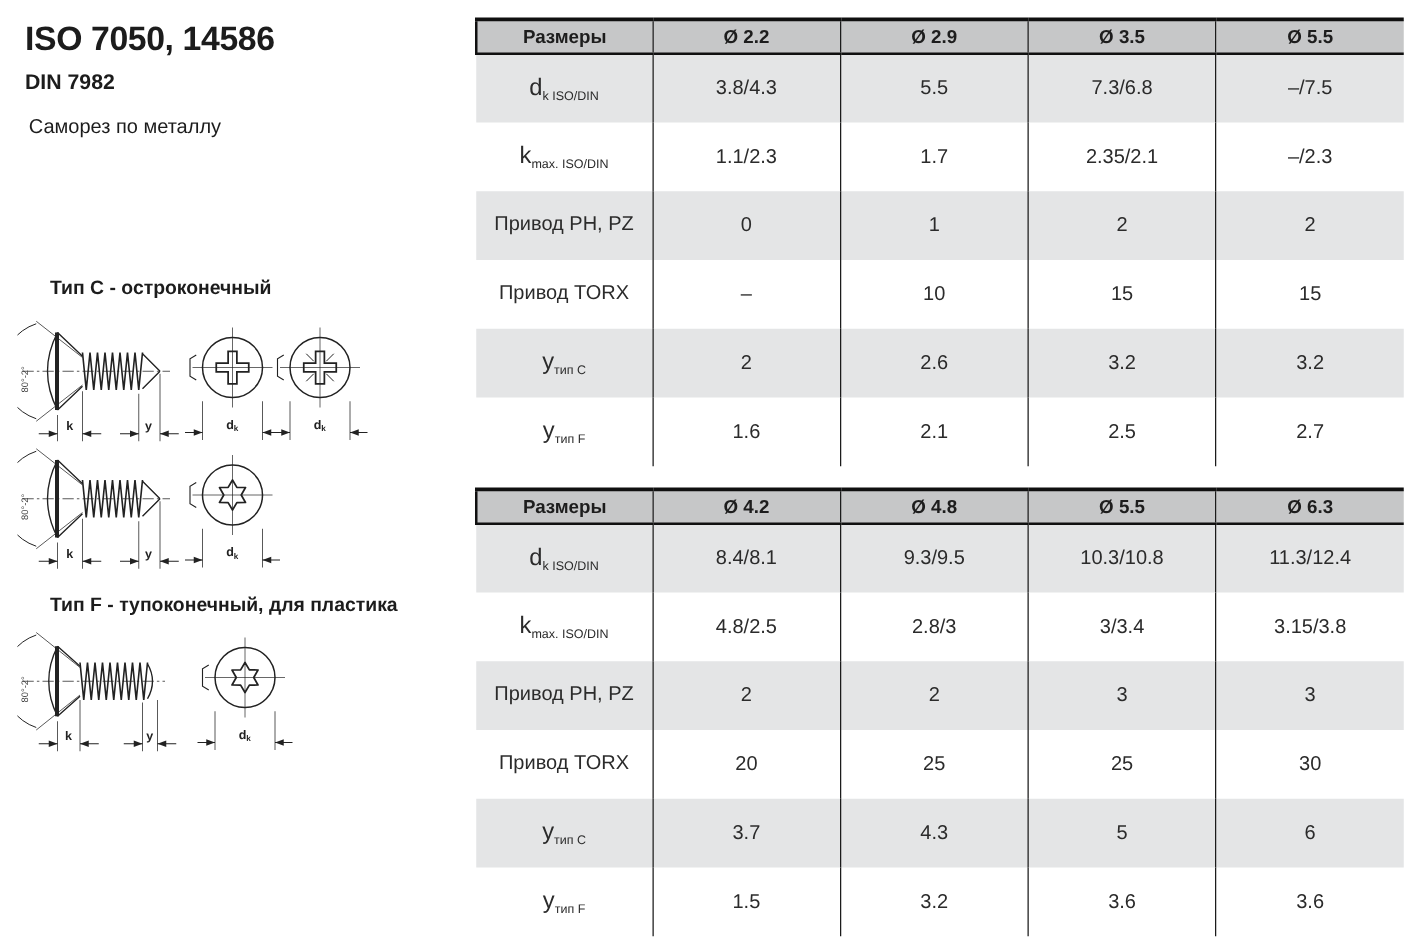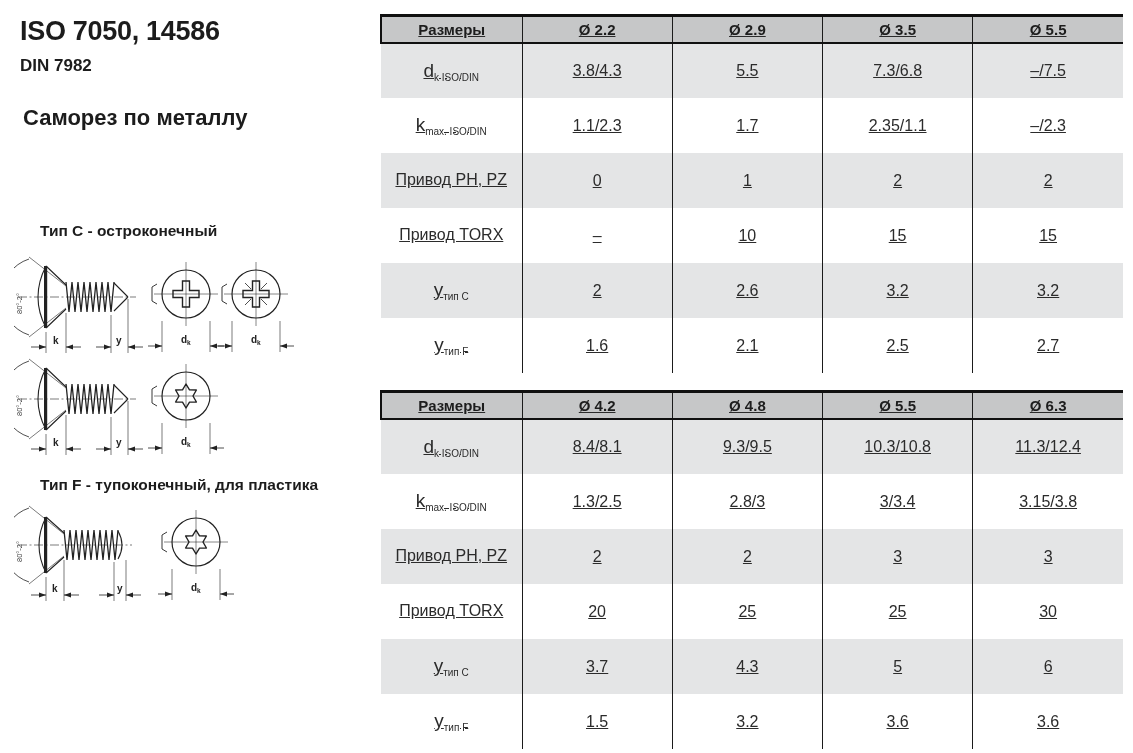--- a/index.html
+++ b/index.html
@@ -5,36 +5,36 @@
   html,body{margin:0;padding:0;}
   body{
     width:1133px;height:753px;position:relative;overflow:hidden;
     background:#ffffff;
     font-family:"Liberation Sans","DejaVu Sans",sans-serif;
     color:#2b2b2b;
   }
   
   .standard-title{position:absolute;left:20px;top:16px;font-size:27px;font-weight:bold;color:#1c1c1c;letter-spacing:-0.3px;}
   .standard-subtitle{position:absolute;left:20px;top:56px;font-size:17px;font-weight:bold;color:#1c1c1c;}
-  .product-name{position:absolute;left:23px;top:104px;font-size:22px;font-weight:bold;color:#1c1c1c;line-height:1.3;}
+  .product-name{position:absolute;left:23px;top:92px;font-size:16px;font-weight:normal;color:#1c1c1c;line-height:1.3;}
   .descr{position:absolute;left:23px;top:161px;font-size:13.5px;color:#333;line-height:1.7;}
   .type-heading{position:absolute;font-size:15.5px;font-weight:bold;color:#1c1c1c;margin-left:12px;}
   #type-c-heading{left:28px;top:222px;}
   #type-f-heading{left:28px;top:476px;}
   .drw{position:absolute;}
   #drawing-row-a{left:14px;top:252px;}
   #drawing-row-b{left:14px;top:354px;}
   #drawing-row-c{left:14px;top:500px;}
   .dimlbl{font:bold 10px "Liberation Sans",sans-serif;fill:#222;stroke:none;}
   .dimsub{font:bold 6.5px "Liberation Sans",sans-serif;fill:#222;stroke:none;}
   .anglbl{font:7.5px "Liberation Sans",sans-serif;fill:#444;stroke:none;}
   
   .spec-table{
     position:absolute;left:380px;width:743px;
-    border-collapse:collapse;table-layout:fixed;text-decoration:underline;
+    border-collapse:collapse;table-layout:fixed;
   }
   #spec-table-1{top:14px;}
   #spec-table-2{top:390px;}
   .spec-table col.c0{width:141px;}
   .spec-table th{
     background:#c6c7c8;height:25px;
     border-top:3px solid #101010;border-bottom:2px solid #101010;
     font-size:15px;font-weight:bold;color:#1d1d1d;text-align:center;padding:0;
   }
   .spec-table thead th:first-child{border-left:2px solid #101010;}
@@ -204,21 +204,21 @@
       <td><span class="lm-big">d</span><span class="sub">k ISO/DIN</span></td>
       <td>3.8/4.3</td>
       <td>5.5</td>
       <td>7.3/6.8</td>
       <td>–/7.5</td>
     </tr>
     <tr>
       <td><span class="lm-big">k</span><span class="sub">max. ISO/DIN</span></td>
       <td>1.1/2.3</td>
       <td>1.7</td>
-      <td>2.35/1.1</td>
+      <td>2.35/2.1</td>
       <td>–/2.3</td>
     </tr>
     <tr>
       <td><span>Привод PH, PZ</span><span class="sub"></span></td>
       <td>0</td>
       <td>1</td>
       <td>2</td>
       <td>2</td>
     </tr>
     <tr>
@@ -265,21 +265,21 @@
   <tbody>
     <tr>
       <td><span class="lm-big">d</span><span class="sub">k ISO/DIN</span></td>
       <td>8.4/8.1</td>
       <td>9.3/9.5</td>
       <td>10.3/10.8</td>
       <td>11.3/12.4</td>
     </tr>
     <tr>
       <td><span class="lm-big">k</span><span class="sub">max. ISO/DIN</span></td>
-      <td>1.3/2.5</td>
+      <td>4.8/2.5</td>
       <td>2.8/3</td>
       <td>3/3.4</td>
       <td>3.15/3.8</td>
     </tr>
     <tr>
       <td><span>Привод PH, PZ</span><span class="sub"></span></td>
       <td>2</td>
       <td>2</td>
       <td>3</td>
       <td>3</td>

